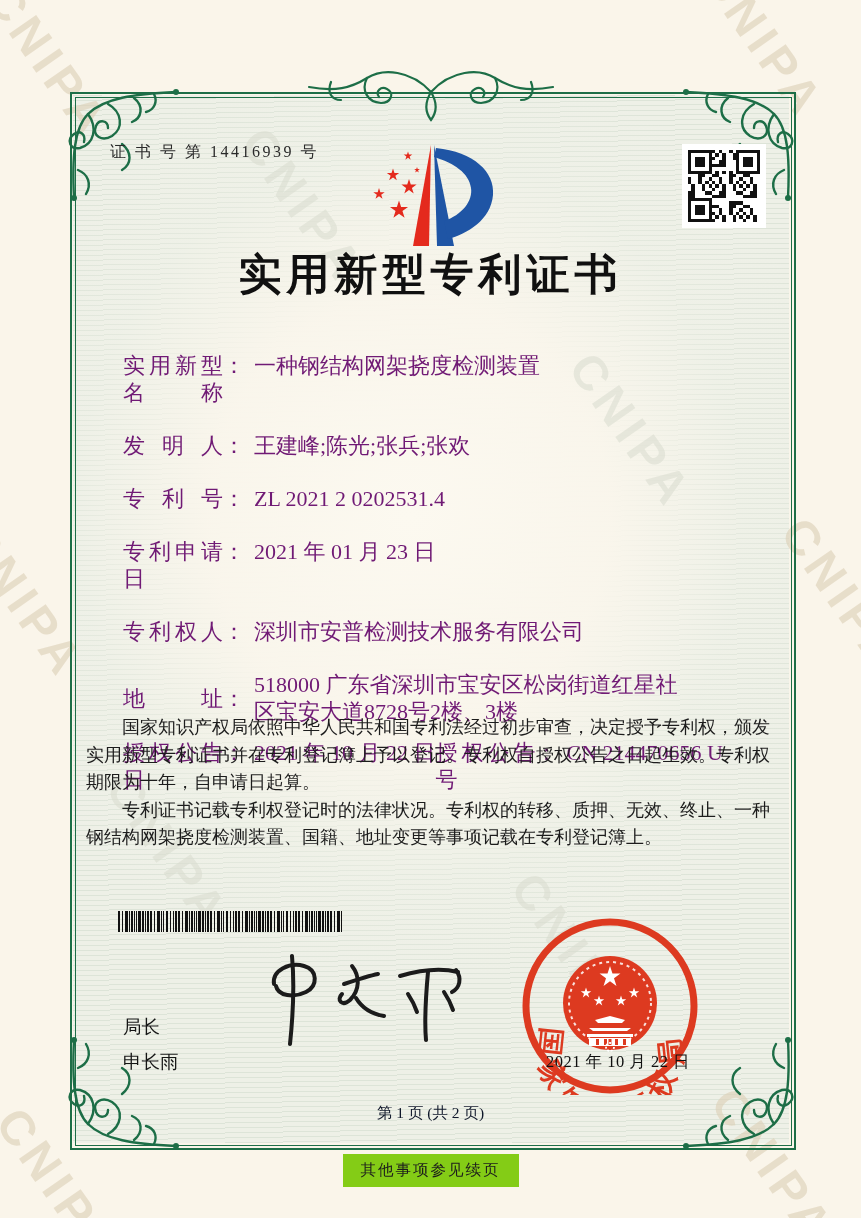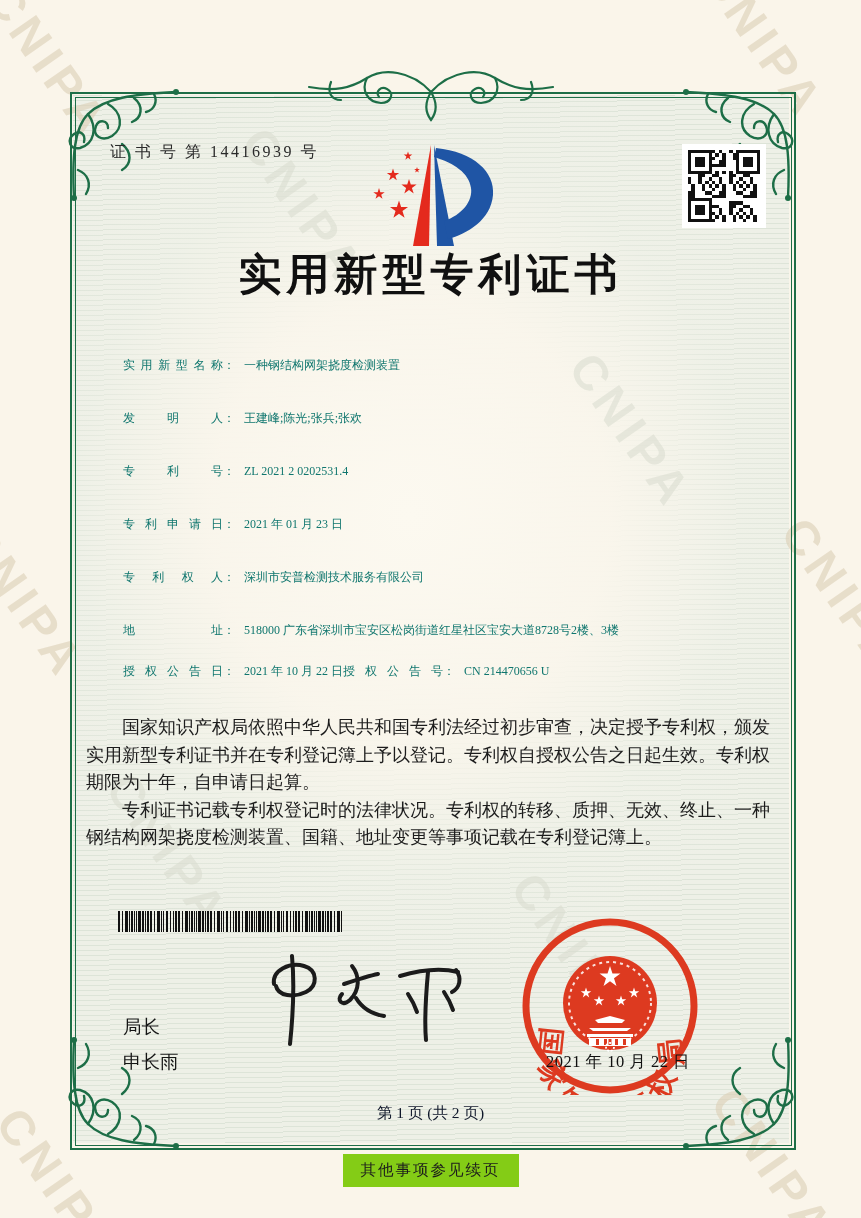--- a/index.html
+++ b/index.html
@@ -21,21 +21,21 @@
   .frame::before{content:"";position:absolute;inset:2.5px;border:1px solid #1d6e47;}
   .orn{position:absolute;z-index:3;}
   
   .ct{position:absolute;z-index:4;}
   .cert-no{left:110px;top:142px;font-size:16px;letter-spacing:2.5px;color:#2a2a2a;}
   .qr-box{left:682px;top:144px;width:84px;height:84px;background:#fff;}
   .qr-box svg{position:absolute;left:6px;top:6px;}
   .title{left:0;right:0;top:246px;text-align:center;font-size:43px;font-weight:bold;
          letter-spacing:5px;color:#101010;}
   .fields{left:123px;top:352px;width:660px;}
-  .field-row{display:flex;margin-bottom:26px;font-size:12px;line-height:27px;color:#0f766e;}
+  .field-row{display:flex;margin-bottom:26px;font-size:22px;line-height:27px;color:#701a75;}
   .field-label{display:inline-block;width:100px;flex:none;text-align:justify;text-align-last:justify;}
   .colon{flex:none;margin-right:9px;}
   .addr .field-value{width:440px;}
   .addr{margin-bottom:14px;align-items:center;}
   .grant-group2{display:flex;}
   .paras{left:86px;top:714px;width:692px;font-size:18px;line-height:27.5px;color:#1c1c1c;}
   .paras p{margin:0;text-indent:2em;}
   .barcode{left:118px;top:911px;width:228px;height:21px;}
   .director{left:123px;top:982px;font-size:18.5px;line-height:35px;color:#151515;margin-top:28px;}
   .sig{left:252px;top:950px;}

